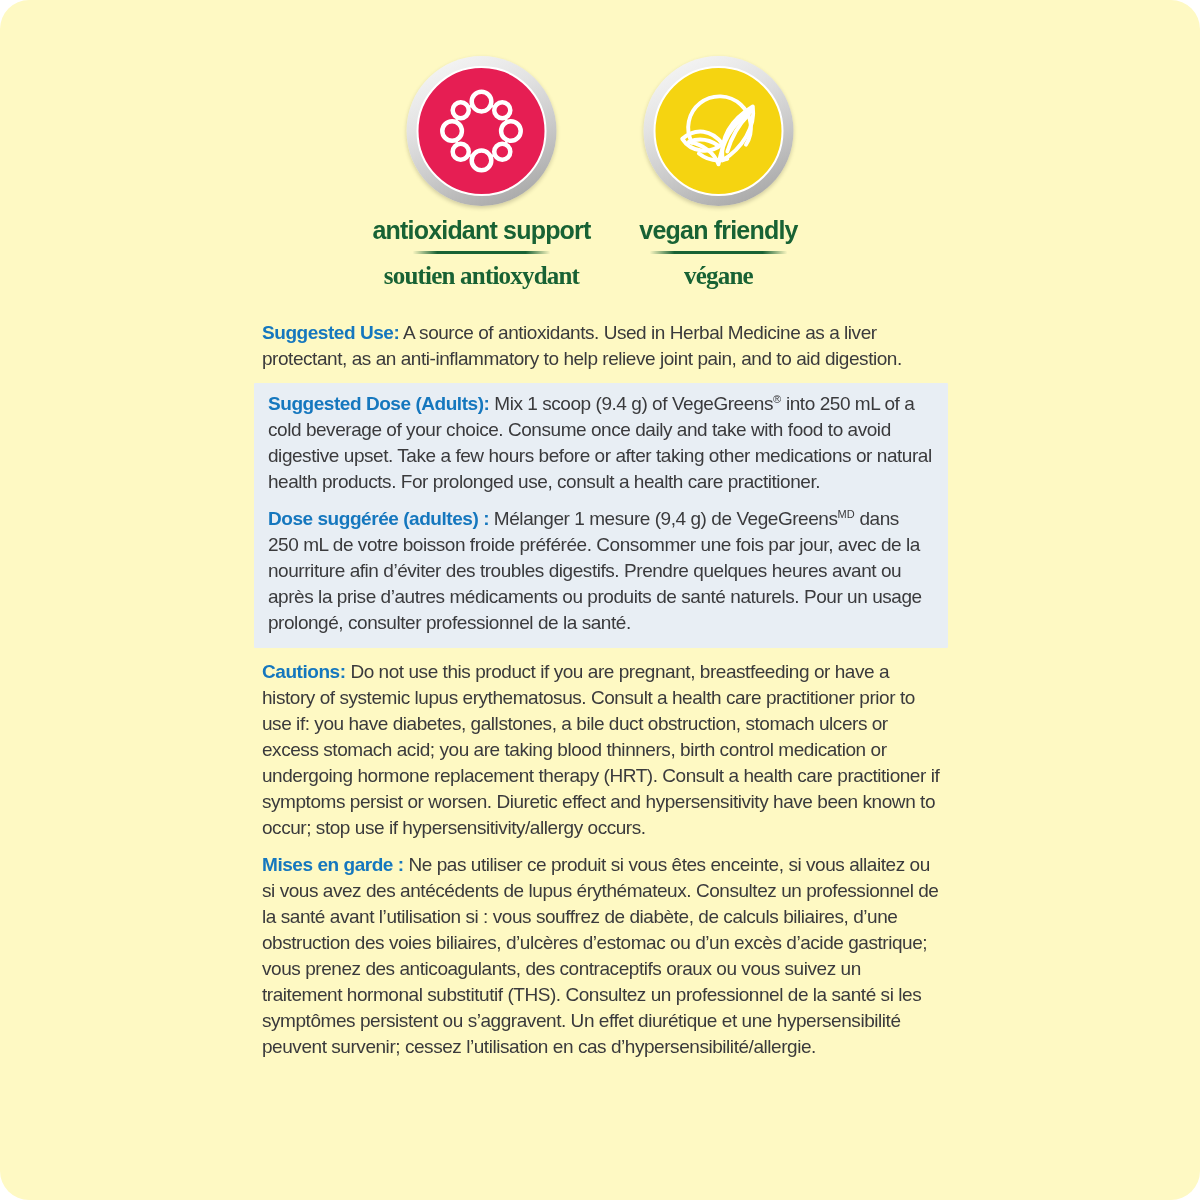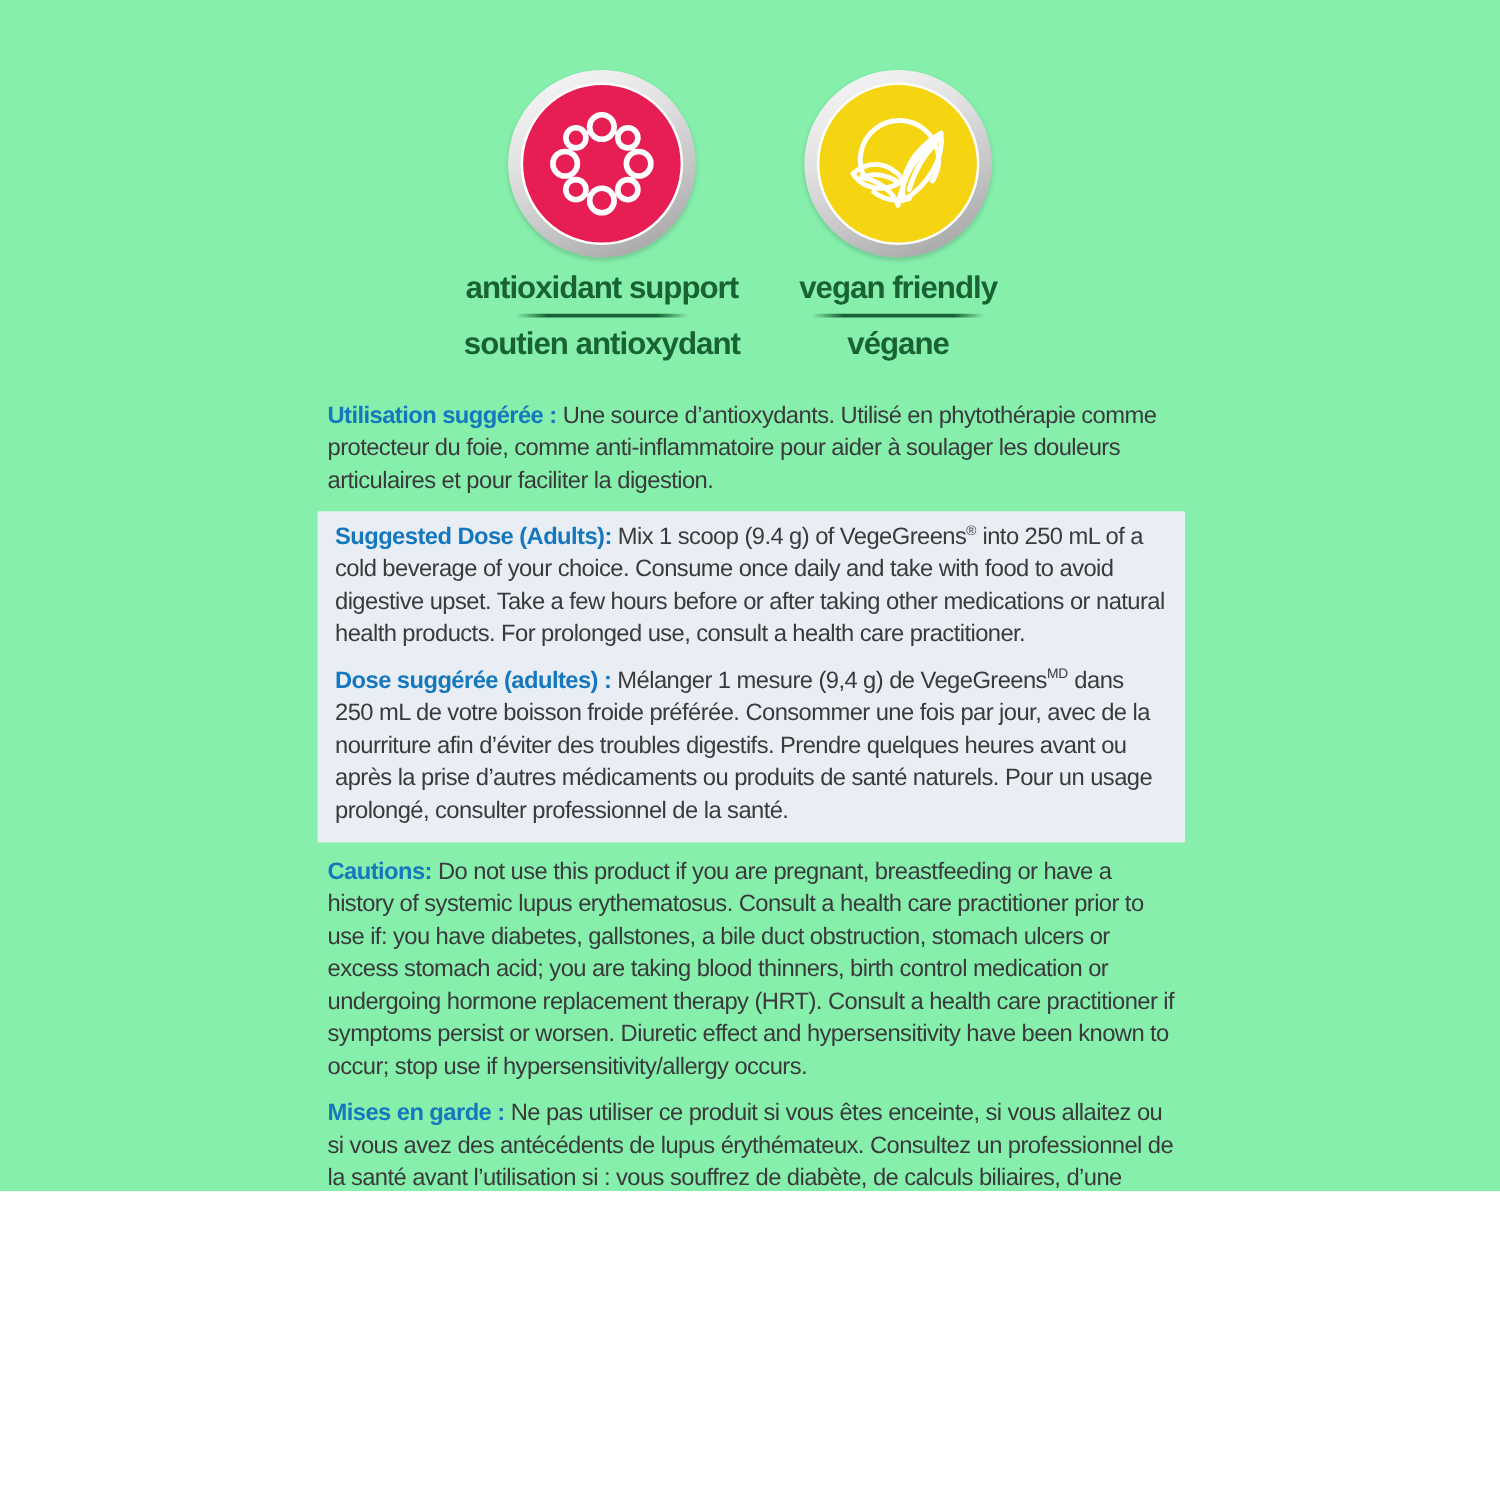--- a/index.html
+++ b/index.html
@@ -1,22 +1,23 @@
 <!DOCTYPE html>
 <html><head>
 <meta charset="utf-8">
 <style>
   * { margin:0; padding:0; box-sizing:border-box; }
   html,body { background:#ffffff; }
   .page {
     position:relative;
-    width:1200px; height:953px;
-    background:#86efac;
+    width:1200px; height:1200px;
+    background:#fef9c3;
     font-family:"Liberation Sans", sans-serif;
     overflow:hidden;
+    border-radius:29px;
   }
 
   
   .badges-row {
     position:absolute; top:56px; left:50%;
     transform:translateX(-50%);
     display:flex; gap:15px;
   }
   .badge {
     width:222px;
@@ -33,21 +34,21 @@
     background:var(--badge-color,#ccc);
     border:2px solid #ffffff;
     display:flex; align-items:center; justify-content:center;
   }
   .badge-inner svg { display:block; }
   .badge-label-en, .badge-label-fr {
     color:#186234; font-weight:700; font-size:25px;
     letter-spacing:-0.8px; white-space:nowrap; line-height:1;
   }
   .badge-label-en { margin-top:12px; }
-  .badge-label-fr { margin-top:9px; }
+  .badge-label-fr { margin-top:9px;font-family:Liberation Serif, serif; }
   .badge-divider {
     width:138px; height:3px; margin-top:8px;
     background:linear-gradient(to right, rgba(24,98,52,0) 0%, #186234 18%, #186234 82%, rgba(24,98,52,0) 100%);
     border-radius:2px;
   }
 
   
   .content {
     position:absolute; left:262px; top:320px; width:678px;
     color:#3a3a3c;
@@ -108,22 +109,22 @@
       <div class="badge-label-en">vegan friendly</div>
       <div class="badge-divider"></div>
       <div class="badge-label-fr">végane</div>
     </div>
 
 
   </div>
 
   <div class="content">
 
+    <p><span class="sec-heading">Suggested Use:</span><span><span> A source of antioxidants. Used in Herbal Medicine as a liver protectant, as an anti-inflammatory to help relieve joint pain, and to aid digestion.</span></span></p>
 
-    <p><span class="sec-heading">Utilisation suggérée :</span><span><span> Une source d’antioxydants. Utilisé en phytothérapie comme protecteur du foie, comme anti-inflammatoire pour aider à soulager les douleurs articulaires et pour faciliter la digestion.</span></span></p>
 
     <div class="dose-box">
       <p><span class="sec-heading">Suggested Dose (Adults):</span><span><span> Mix 1 scoop (9.4 g) of VegeGreens</span><sup>®</sup><span> into 250 mL of a cold beverage of your choice. Consume once daily and take with food to avoid digestive upset. Take a few hours before or after taking other medications or natural health products. For prolonged use, consult a health care practitioner.</span></span></p>
 
       <p><span class="sec-heading">Dose suggérée (adultes) :</span><span><span> Mélanger 1 mesure (9,4 g) de VegeGreens</span><sup>MD</sup><span> dans 250 mL de votre boisson froide préférée. Consommer une fois par jour, avec de la nourriture afin d’éviter des troubles digestifs. Prendre quelques heures avant ou après la prise d’autres médicaments ou produits de santé naturels. Pour un usage prolongé, consulter professionnel de la santé.</span></span></p>
     </div>
 
     <p><span class="sec-heading">Cautions:</span><span><span> Do not use this product if you are pregnant, breastfeeding or have a history of systemic lupus erythematosus. Consult a health care practitioner prior to use if: you have diabetes, gallstones, a bile duct obstruction, stomach ulcers or excess stomach acid; you are taking blood thinners, birth control medication or undergoing hormone replacement therapy (HRT). Consult a health care practitioner if symptoms persist or worsen. Diuretic effect and hypersensitivity have been known to occur; stop use if hypersensitivity/allergy occurs.</span></span></p>
 
     <p><span class="sec-heading">Mises en garde :</span><span><span> Ne pas utiliser ce produit si vous êtes enceinte, si vous allaitez ou si vous avez des antécédents de lupus érythémateux. Consultez un professionnel de la santé avant l’utilisation si : vous souffrez de diabète, de calculs biliaires, d’une obstruction des voies biliaires, d’ulcères d’estomac ou d’un excès d’acide gastrique; vous prenez des anticoagulants, des contraceptifs oraux ou vous suivez un traitement hormonal substitutif (THS). Consultez un professionnel de la santé si les symptômes persistent ou s’aggravent. Un effet diurétique et une hypersensibilité peuvent survenir; cessez l’utilisation en cas d’hypersensibilité/allergie.</span></span></p>

